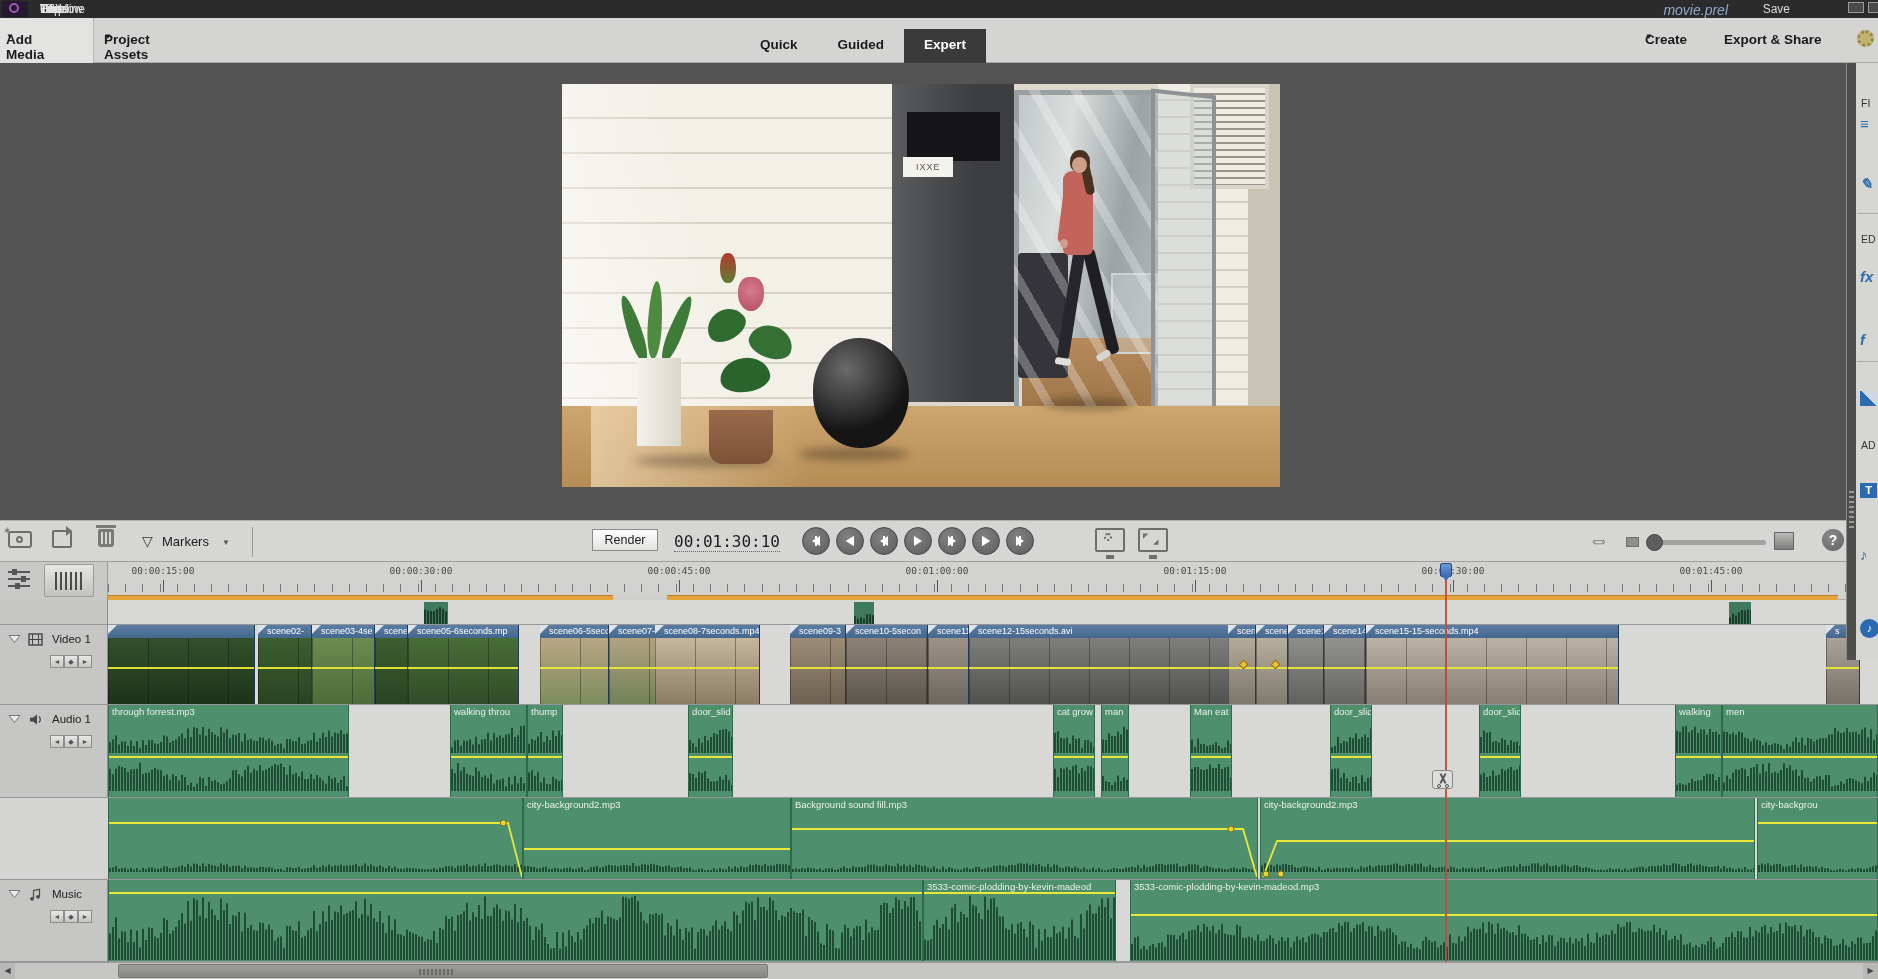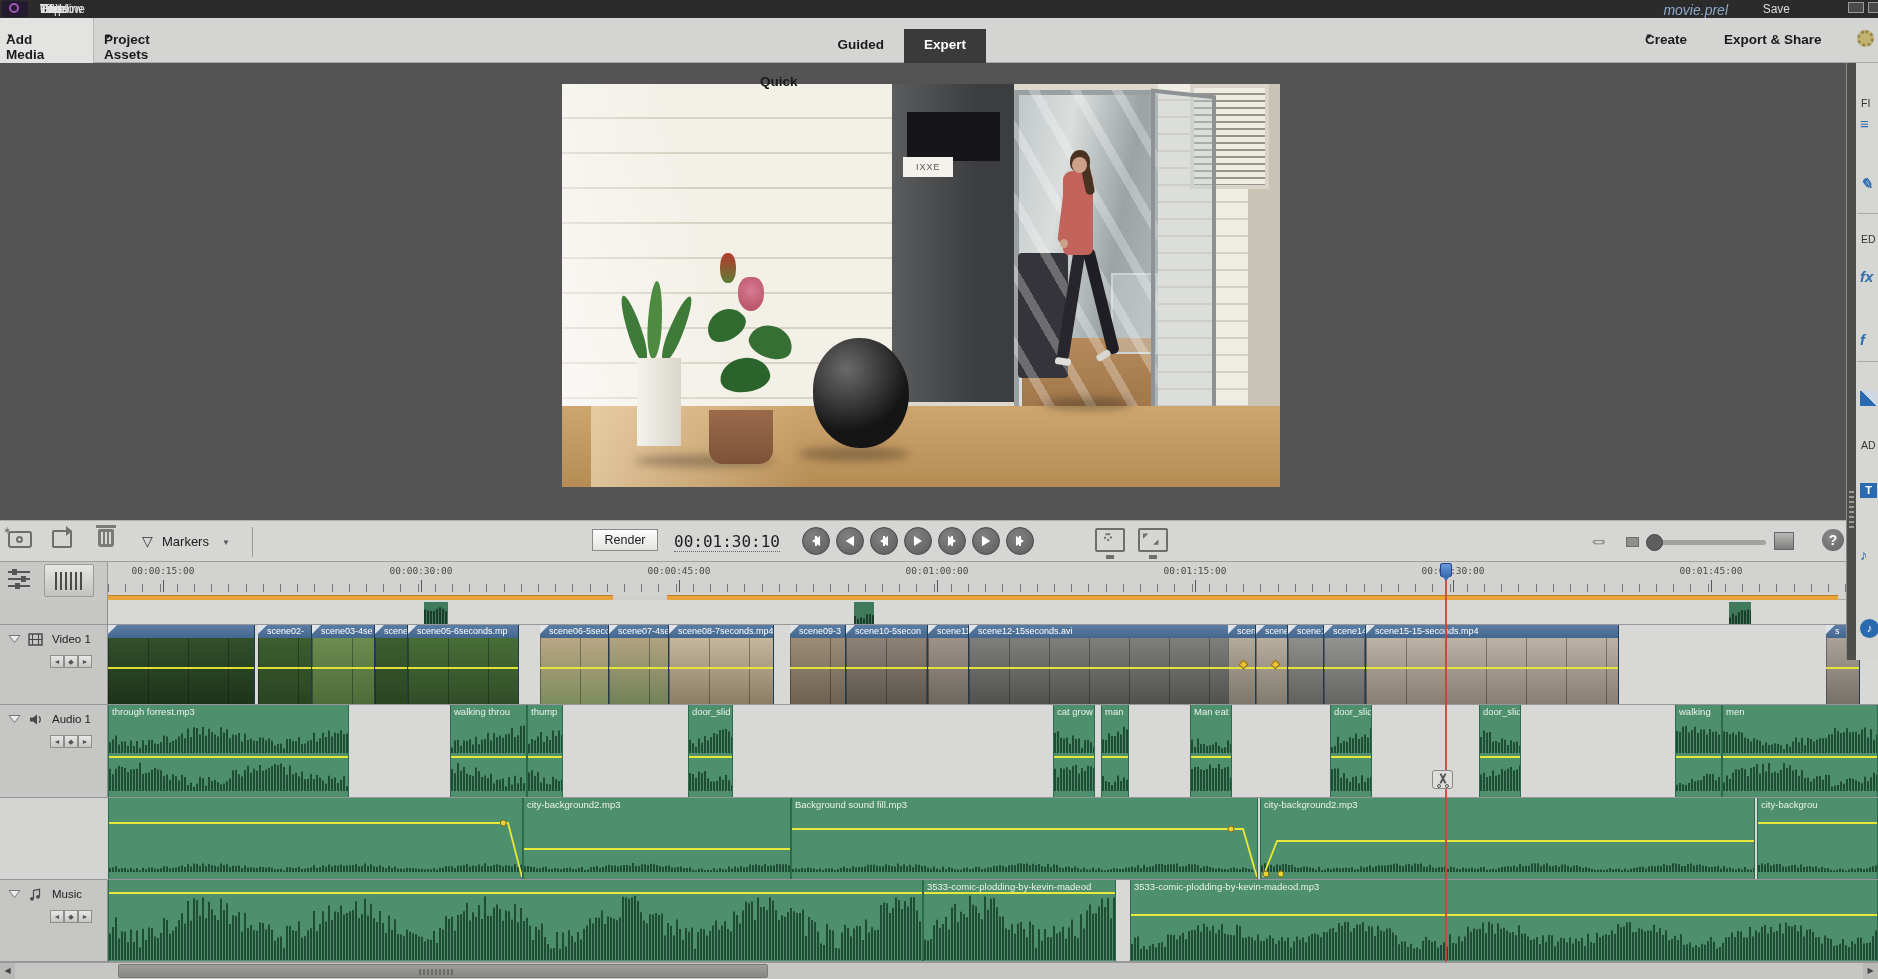--- a/index.html
+++ b/index.html
@@ -237,21 +237,21 @@
       <span class="tb-label">
           <span>Add Media</span> 
           <span class="caret">▼</span>
         </span>
     </div>
     <div id="projassets" class="tb-label">
       <span class="txt">Project Assets</span> 
         <span class="caret">▼</span>
     </div>
     <div id="mode-tabs">
-        <div class="mode-tab" style="position: static; margin-top: 37px;">Quick</div>
+        <div class="mode-tab" style="position: static;">Quick</div>
         <div class="mode-tab" style="position: static;">Guided</div>
         <div class="mode-tab active" style="position: static;">Expert</div>
       </div>
     <div id="create-lbl" class="tb-label">
       <span class="txt">Create</span> 
         <span class="caret">▼</span>
     </div>
     <div id="export-lbl" class="tb-label">Export &amp; Share</div>
     <div id="gear-icon"></div>
   </div>
@@ -482,21 +482,21 @@
           </div>
           <div class="oline"></div>
         </div>
         <div class="vclip" style="left: 501px; width: 60px;">
           <div class="vhead">scene07-4sec</div>
           <div class="vbody" style="background: linear-gradient(rgb(177, 163, 130), rgb(112, 128, 87));">
             <div class="vframes"></div>
           </div>
           <div class="oline"></div>
         </div>
-        <div class="vclip" style="left: 561px; width: 105px;">
+        <div class="vclip" style="left: 547px; width: 105px;">
           <div class="vhead">scene08-7seconds.mp4</div>
           <div class="vbody" style="background: linear-gradient(rgb(198, 182, 156), rgb(140, 124, 100));">
             <div class="vframes"></div>
           </div>
           <div class="oline"></div>
         </div>
         <div class="vclip" style="left: 682px; width: 56px;">
           <div class="vhead">scene09-3</div>
           <div class="vbody" style="background: linear-gradient(rgb(156, 140, 118), rgb(108, 96, 80));">
             <div class="vframes"></div>

